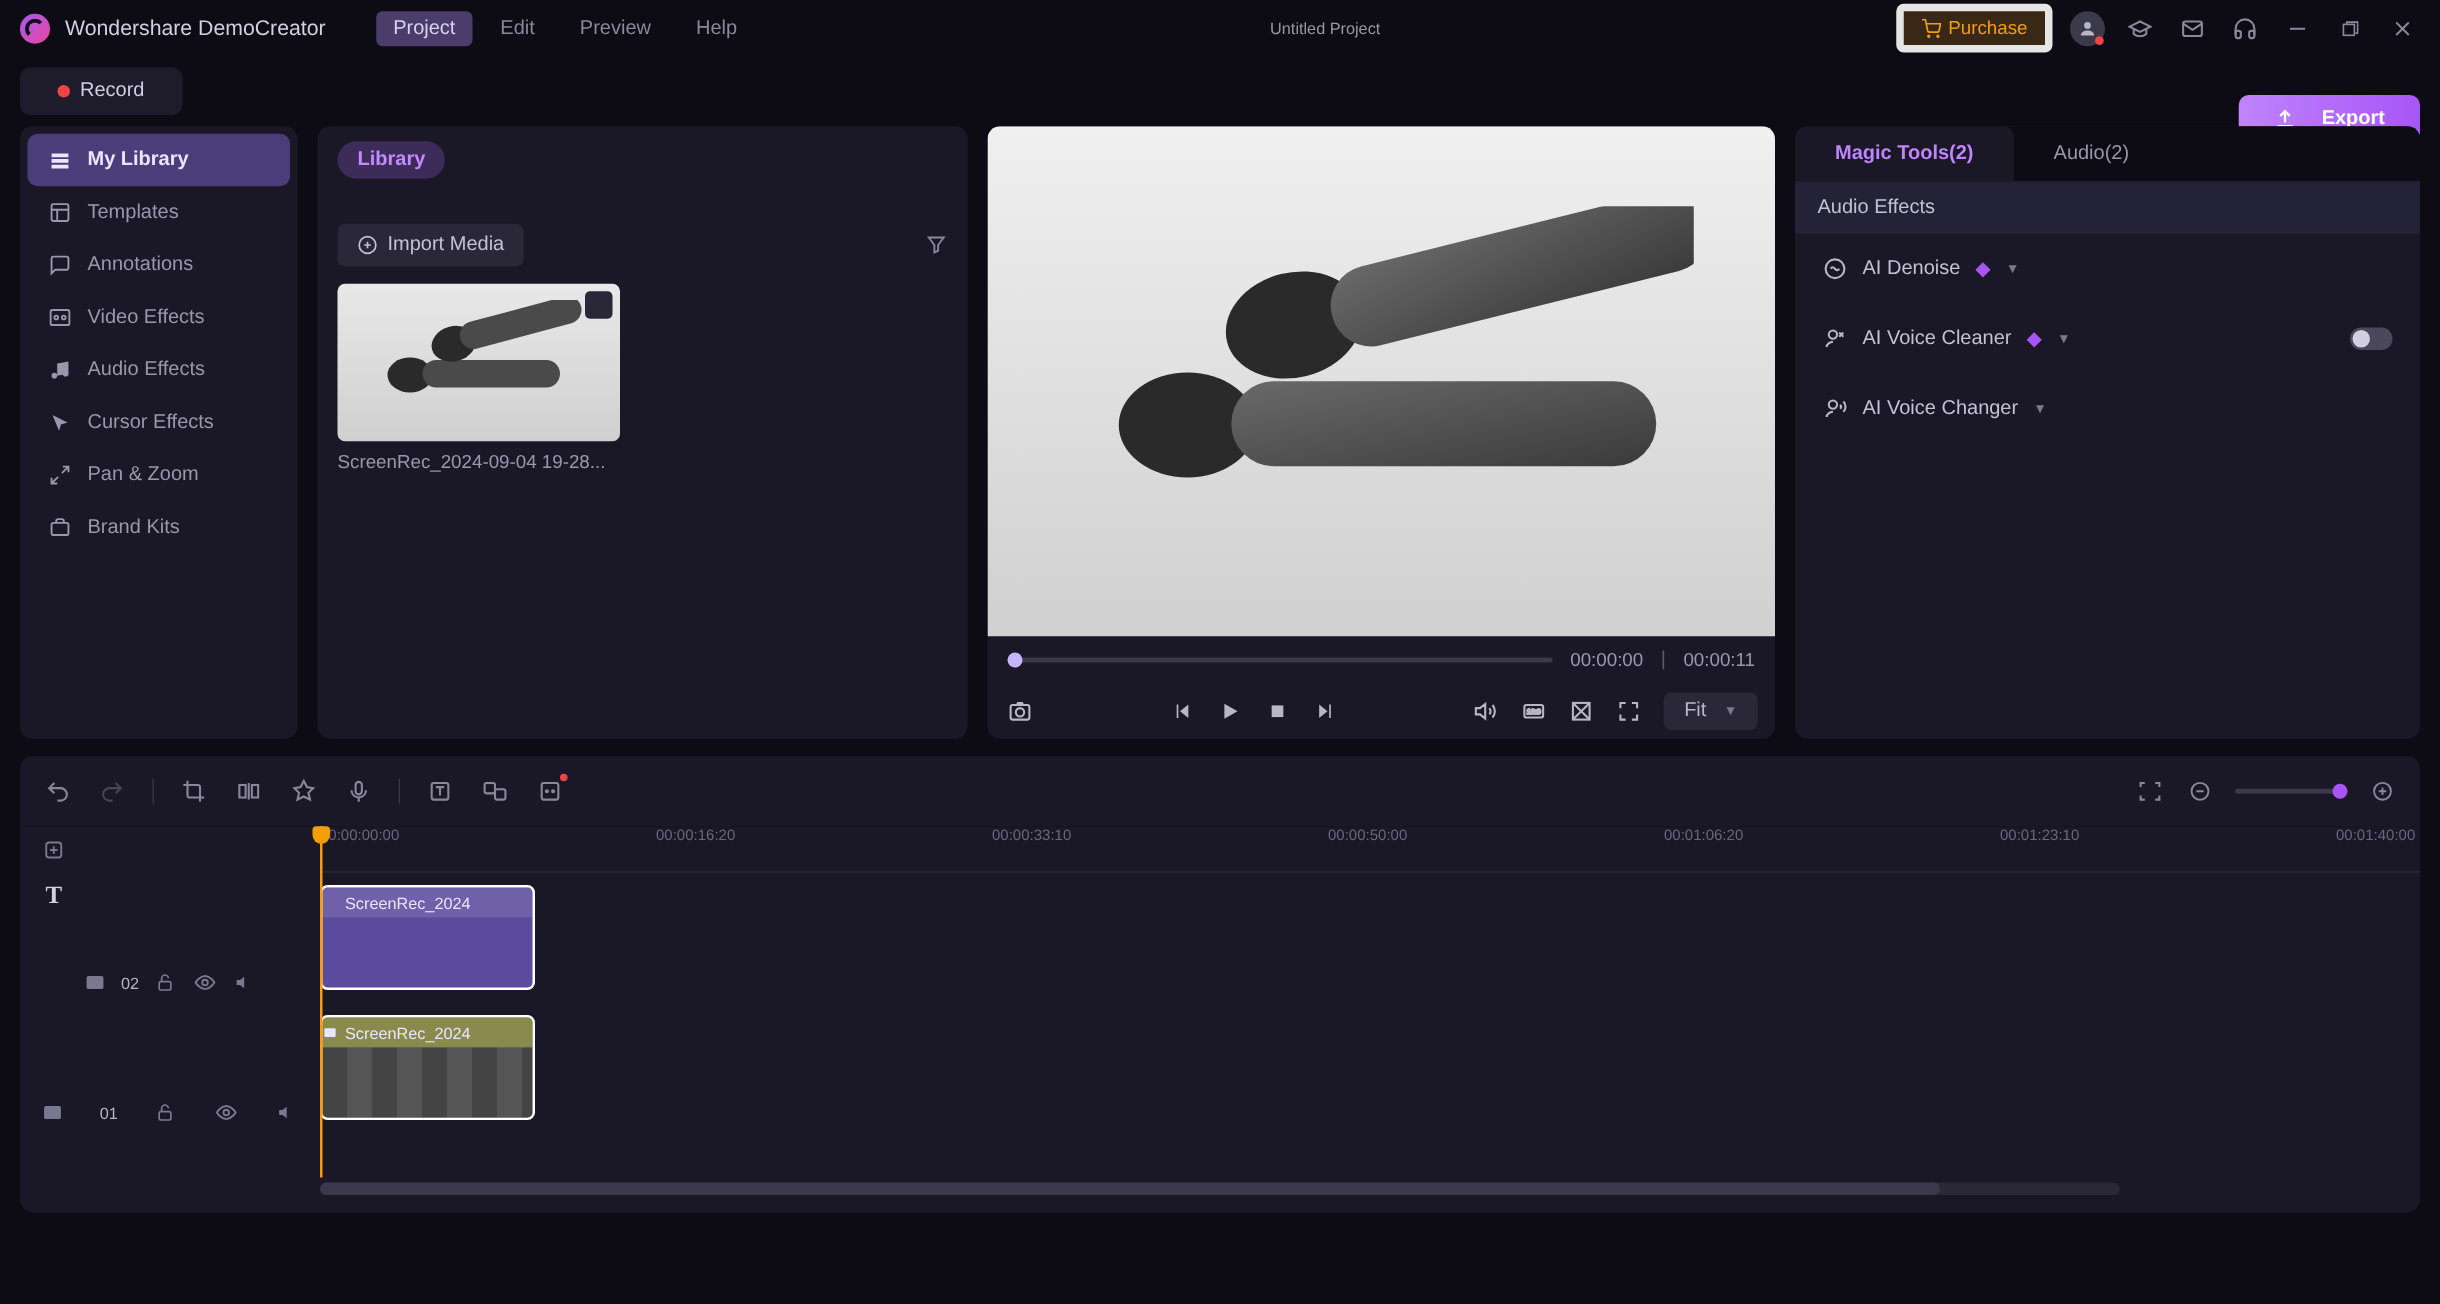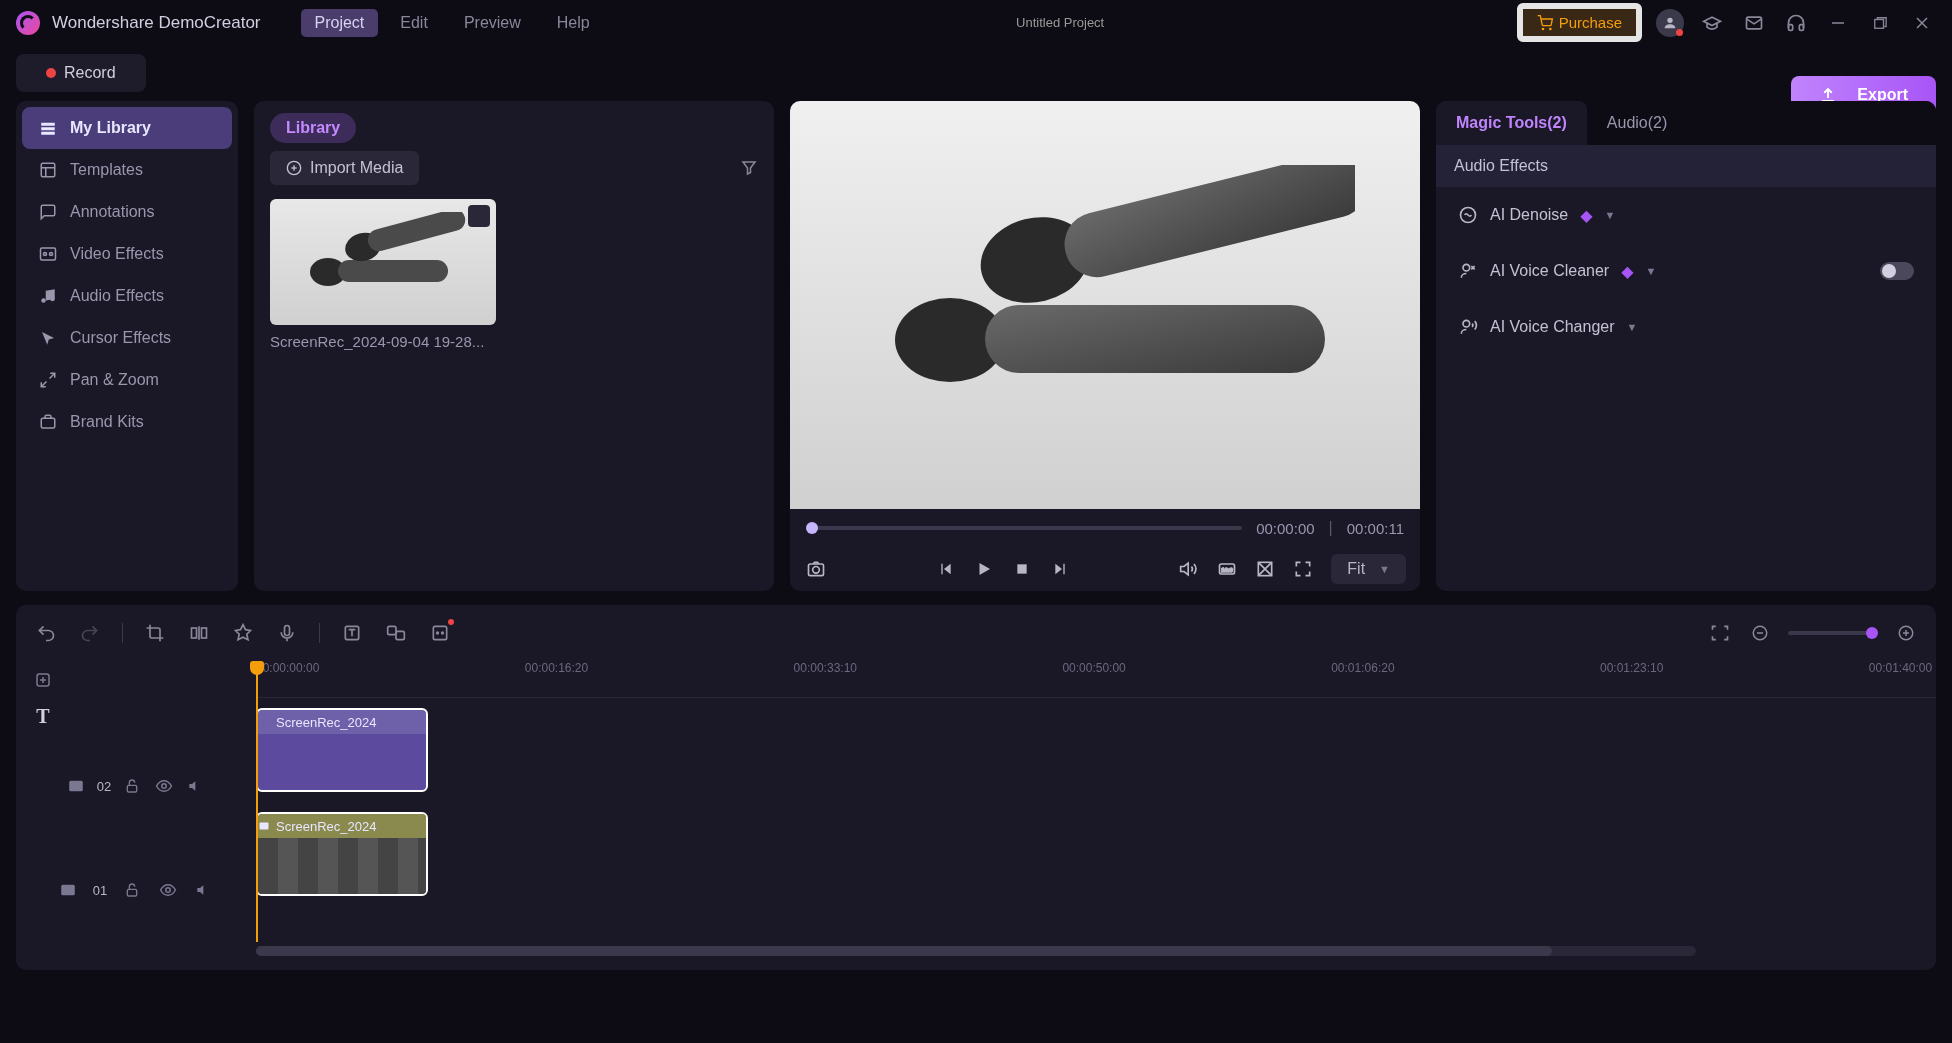--- a/index.html
+++ b/index.html
@@ -28,21 +28,21 @@
 
 
 .main { display: flex; height: 490px; padding: 0 16px; gap: 16px; }
 .sidebar { width: 222px; background: #1a1826; border-radius: 10px; padding: 6px 0; }
 .sidebar-item { display: flex; align-items: center; gap: 12px; padding: 11px 16px; color: #9a96ae; cursor: pointer; border-radius: 8px; margin: 0 6px; }
 .sidebar-item.active { background: #4a3d7a; color: #e9e6ff; font-weight: 600; }
 .si-icon { width: 20px; height: 20px; display: flex; align-items: center; justify-content: center; }
 
 
 .library { flex: 0 0 520px; background: #1a1826; border-radius: 10px; padding: 12px 16px; }
-.lib-header { display: flex; align-items: center; margin-bottom: 8px; }
+.lib-header { display: flex; align-items: center; margin-bottom: 36px; }
 .lib-badge { background: #3d2b5a; color: #c48aff; padding: 6px 16px; border-radius: 18px; font-weight: 600; }
 .lib-toolbar { display: flex; align-items: center; margin-bottom: 14px; }
 .import-btn { background: #2a2838; padding: 8px 16px; border-radius: 6px; display: flex; align-items: center; gap: 8px; cursor: pointer; color: #c4c1d4; }
 .filter-ic { margin-left: auto; cursor: pointer; color: #8a879b; }
 .clip-thumb { width: 226px; }
 .clip-img { width: 226px; height: 126px; border-radius: 6px; background: linear-gradient(180deg, #e8e8e8 0%, #d0d0d0 100%); position: relative; display: flex; align-items: center; justify-content: center; }
 .clip-badge { position: absolute; top: 6px; right: 6px; width: 22px; height: 22px; background: #2a2838; border-radius: 4px; }
 .clip-name { margin-top: 8px; color: #9a96ae; font-size: 15px; }
 
 
@@ -54,21 +54,21 @@
 .time-label { color: #9a96ae; font-size: 15px; }
 .time-sep { color: #5a5870; }
 .prev-ctrl { height: 44px; padding: 0 14px; display: flex; align-items: center; gap: 16px; }
 .pc-icon { width: 24px; height: 24px; display: flex; align-items: center; justify-content: center; color: #b8b6c4; cursor: pointer; }
 .pc-group { display: flex; gap: 14px; margin: 0 auto; align-items: center;}
 .fit-select { background: #2a2838; padding: 6px 16px; border-radius: 6px; display: flex; align-items: center; gap: 14px; cursor: pointer; }
 
 
 .props { width: 500px; background: #1a1826; border-radius: 10px; overflow: hidden; }
 .props-tabs { display: flex; background: #0d0c14; }
-.props-tab { padding: 13px 20px; cursor: pointer; color: #9a96ae; }
+.props-tab { padding: 13px 32px; cursor: pointer; color: #9a96ae; }
 .props-tab.active { background: #1a1826; color: #c084fc; font-weight: 600; border-radius: 8px 8px 0 0; }
 .props-section { background: #242236; padding: 12px 18px; color: #c4c1d4; font-weight: 500; }
 .prop-row { padding: 18px 22px; display: flex; align-items: center; gap: 12px; }
 .prop-label { color: #c4c1d4; }
 .diamond { color: #a855f7; }
 .caret-dn { color: #7a7890; font-size: 11px; }
 .toggle { width: 34px; height: 18px; background: #4a485a; border-radius: 9px; position: relative; margin-left: auto; cursor: pointer; }
 .toggle::after { content:''; position: absolute; left: 2px; top: 2px; width: 14px; height: 14px; background: #d1cfe0; border-radius: 50%; }
 
 
@@ -526,21 +526,21 @@
               <path d="M2 12s4-7 10-7 10 7 10 7-4 7-10 7-10-7-10-7z"></path>
               <circle cx="12" cy="12" r="3"></circle>
             </svg>
           </div>
         <div class="tc-ic">
             <svg width="16" height="16" viewBox="0 0 24 24" fill="currentColor">
               <path d="M11 5L6 9H2v6h4l5 4z"></path>
             </svg>
           </div>
       </div>
-      <div style="height:104px;display:flex;align-items:center;justify-content:center;gap:14px;">
+      <div style="height:104px;display:flex;align-items:center;justify-content:center;gap:27px;">
         <div class="tc-ic">
             <svg width="18" height="18" viewBox="0 0 24 24" fill="currentColor">
               <rect x="3" y="5" width="18" height="14" rx="2"></rect>
             </svg>
           </div>
         <span style="font-size:13px;">01</span>
         <div class="tc-ic">
             <svg width="16" height="16" viewBox="0 0 24 24" fill="none" stroke="currentColor" stroke-width="2">
               <rect x="5" y="11" width="14" height="10" rx="2"></rect>
               <path d="M8 11V7a4 4 0 0 1 8 0"></path>

